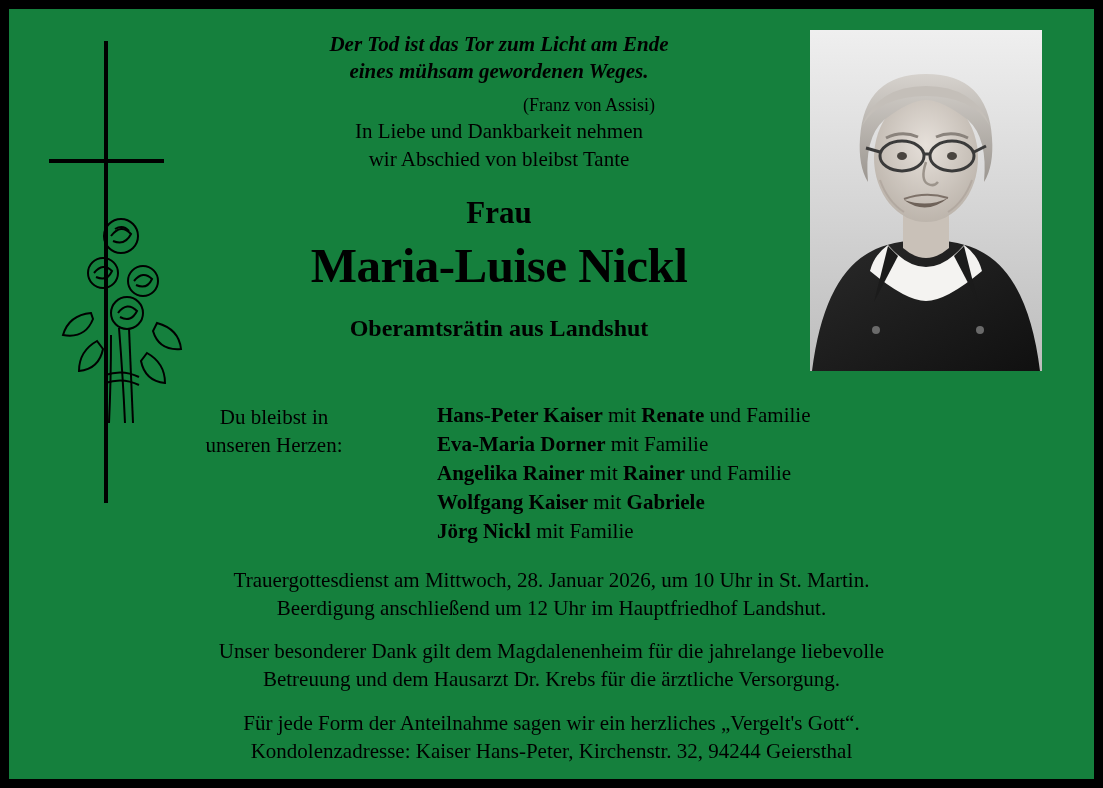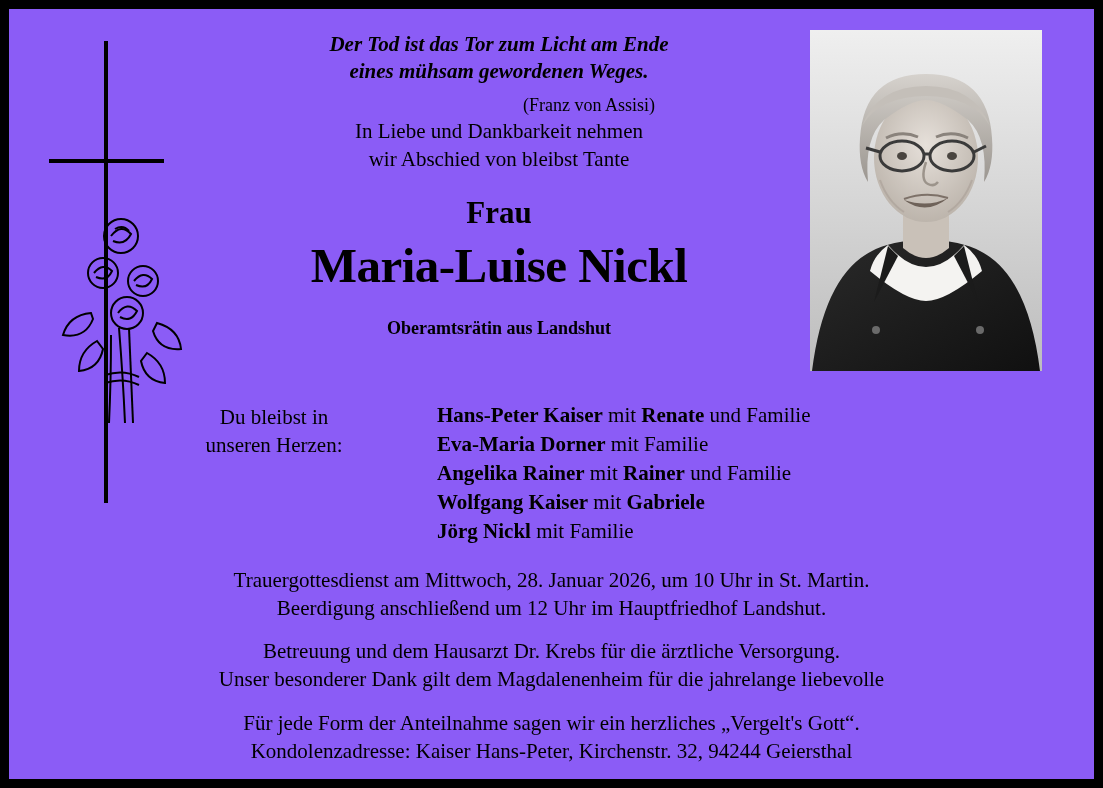--- a/index.html
+++ b/index.html
@@ -18,21 +18,21 @@
     box-sizing: border-box;
     background: #ffffff;
     border: 9px solid #000000;
     overflow: hidden;
   }
   .inner {
     position: relative;
     width: 100%;
     height: 100%;
     box-sizing: border-box;
-    background: #8b5cf6;
+    background: #15803d;
   }
 
   
   .graphic {
     position: absolute;
     left: 22px;
     top: 14px;
     width: 160px;
     height: 500px;
   }
@@ -102,21 +102,21 @@
     line-height: 58px;
     letter-spacing: -0.5px;
   }
   .role {
     position: absolute;
     left: 186px;
     top: 306px;
     width: 608px;
     text-align: center;
     font-weight: bold;
-    font-size: 18px;
+    font-size: 24px;
     line-height: 27px;
   }
   .dates {
     position: absolute;
     left: 186px;
     top: 340px;
     width: 608px;
     text-align: center;
     font-size: 22px;
     line-height: 27px;
@@ -307,22 +307,22 @@
         </div>
       </div>
     </div>
 
     <div class="para p-service">
       <div>Trauergottesdienst am Mittwoch, 28. Januar 2026, um 10 Uhr in St. Martin.</div>
       <div>Beerdigung anschließend um 12 Uhr im Hauptfriedhof Landshut.</div>
     </div>
 
     <div class="para p-thanks">
+      <div>Unser besonderer Dank gilt dem Magdalenenheim für die jahrelange liebevolle</div>
       <div>Betreuung und dem Hausarzt Dr. Krebs für die ärztliche Versorgung.</div>
-      <div>Unser besonderer Dank gilt dem Magdalenenheim für die jahrelange liebevolle</div>
     </div>
 
     <div class="para p-condol">
       <div>Für jede Form der Anteilnahme sagen wir ein herzliches „Vergelt's Gott“.</div>
       <div>Kondolenzadresse: Kaiser Hans-Peter, Kirchenstr. 32, 94244 Geiersthal</div>
     </div>
 
   </div>
 </div>
 

